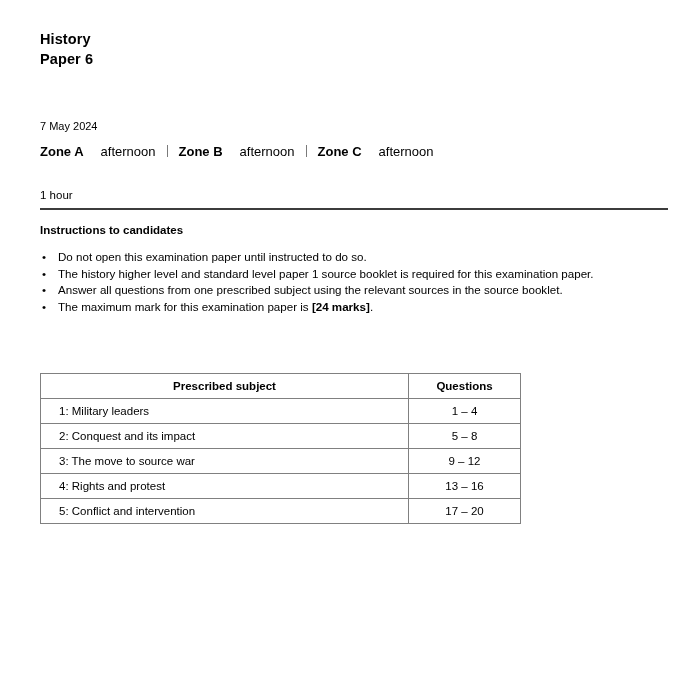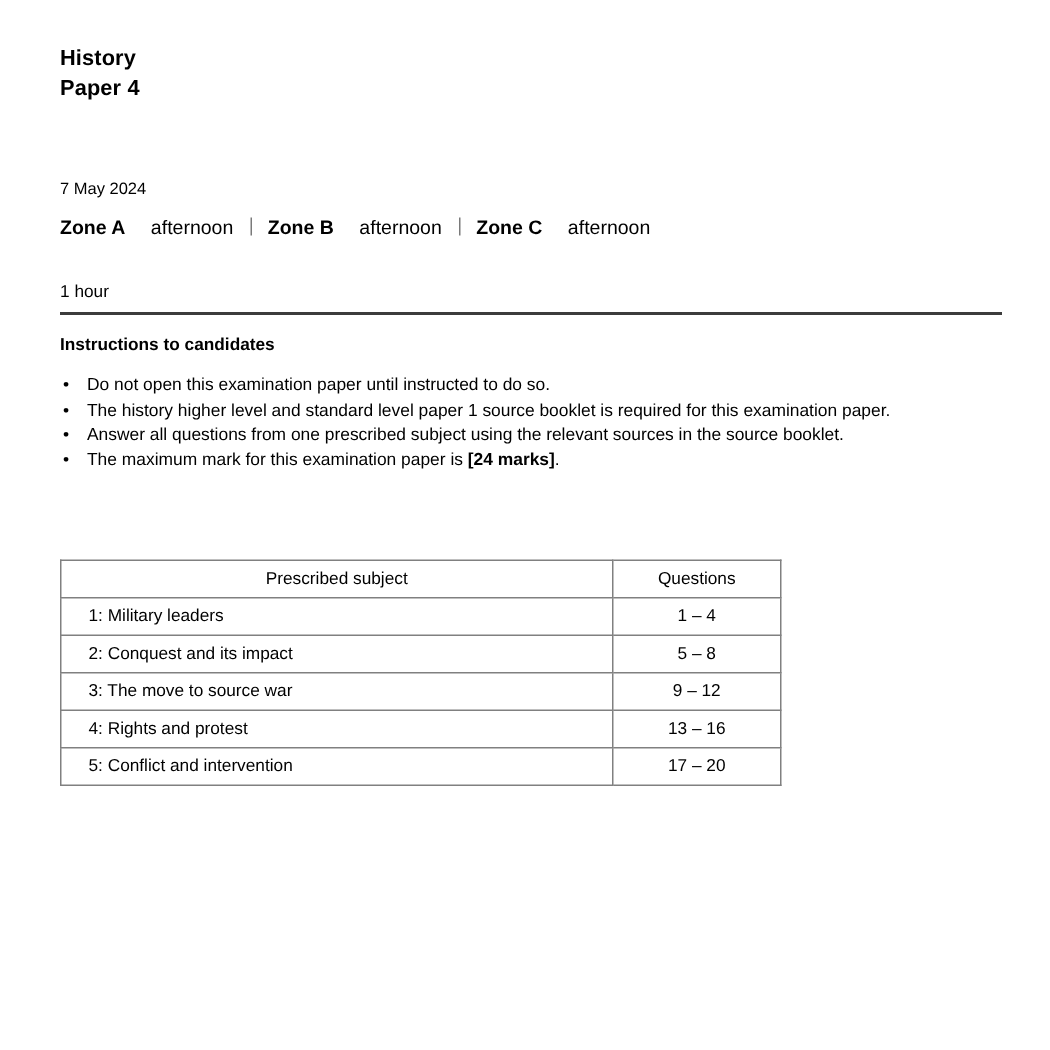--- a/index.html
+++ b/index.html
@@ -139,21 +139,21 @@
   }
   .subject-table th,
   .subject-table td {
     border: 1px solid #808080;
     font-size: 11.5px;
     line-height: 15px;
     height: 25px;
     box-sizing: border-box;
   }
   .subject-table th {
-    font-weight: normal;
+    font-weight: bold;
     text-align: center;
     padding: 4px 0;
   }
   .subject-table td.subject-cell {
     text-align: left;
     padding: 4px 6px 4px 18px;
   }
   .subject-table td.questions-cell {
     text-align: center;
     padding: 4px 22px;
@@ -161,21 +161,21 @@
   .col-subject { width: 368px; }
   .col-questions { width: 112px; }
 </style>
 </head>
 <body>
 
 <div class="page">
 
   <div class="title-block">
     <div class="title-line">History</div>
-    <div class="title-line">Paper 4</div>
+    <div class="title-line">Paper 6</div>
   </div>
 
   <div class="exam-date">7 May 2024</div>
 
   <div class="zone-row">
     <span class="zone-group">
       <span class="zone-name">Zone A</span>
       <span class="zone-session">afternoon</span>
     </span>
     <span class="zone-sep"></span>

